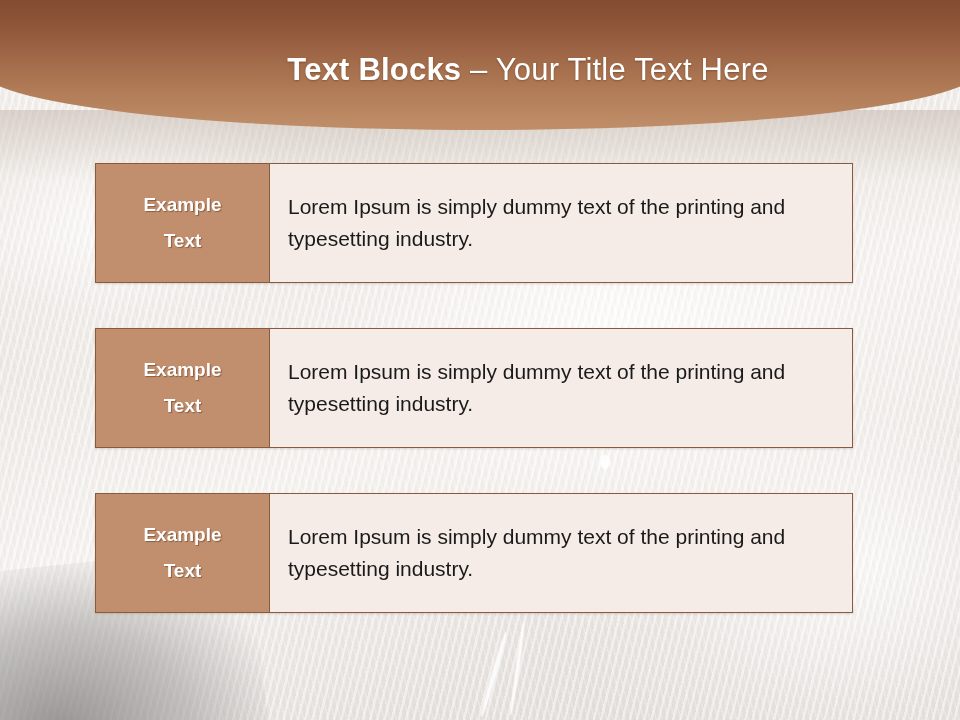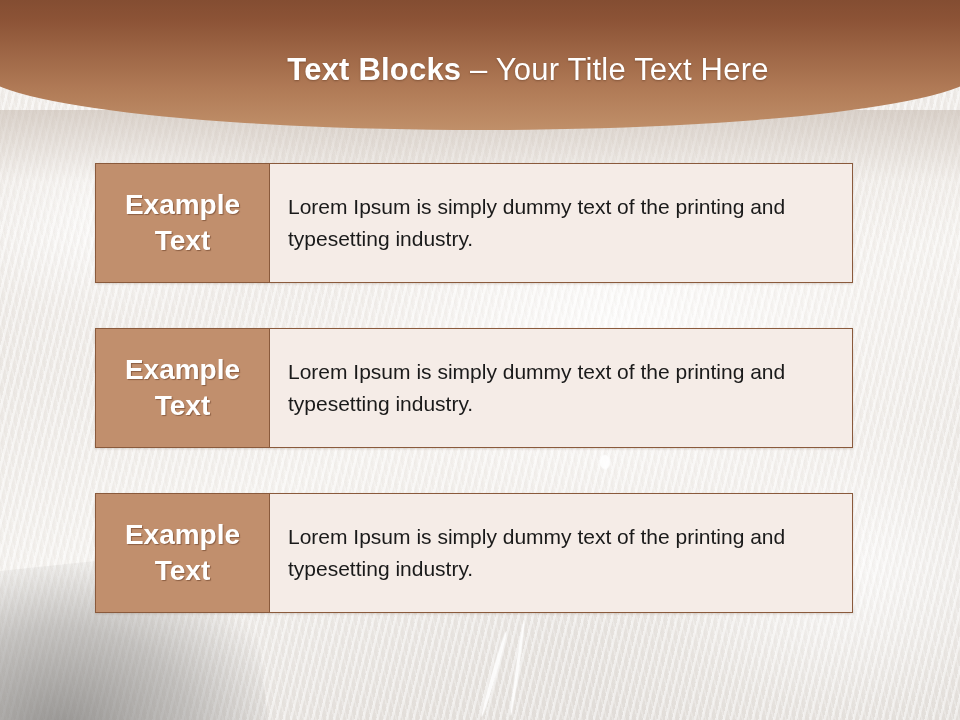--- a/index.html
+++ b/index.html
@@ -124,21 +124,21 @@
     flex: 0 0 174px;
     background: #c18f6d;
     border-right: 1px solid #8a5a3c;
     box-sizing: border-box;
     display: flex;
     flex-direction: column;
     align-items: center;
     justify-content: center;
     color: #ffffff;
     font-weight: bold;
-    font-size: 28px;
+    font-size: 19px;
     line-height: 36px;
     text-align: center;
     text-shadow: 1px 1px 1px rgba(120,78,52,0.75);
   }
   .block-body {
     flex: 1 1 auto;
     background: #f5ece7;
     box-sizing: border-box;
     display: flex;
     align-items: center;

